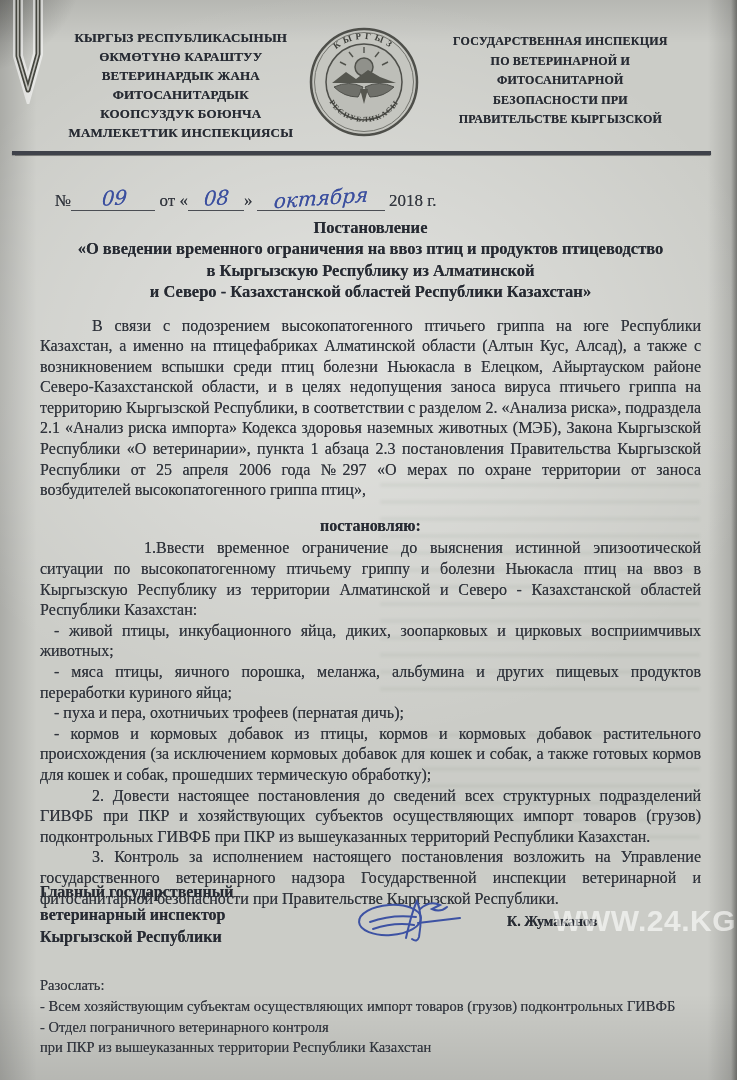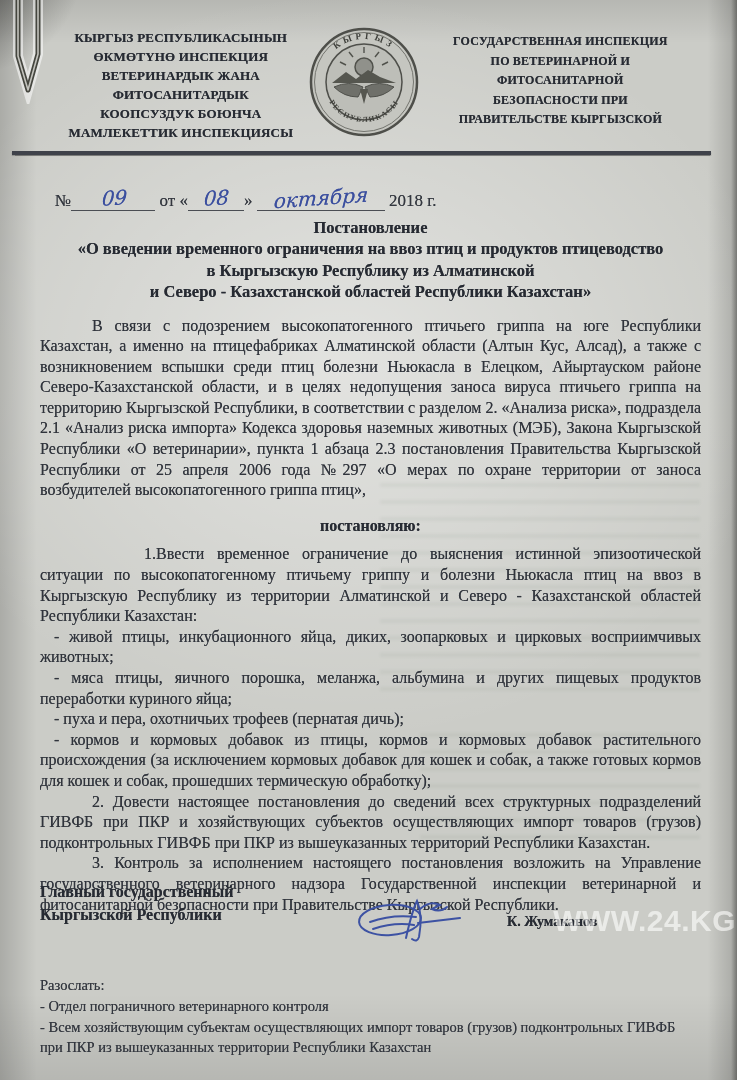--- a/index.html
+++ b/index.html
@@ -42,21 +42,21 @@
     text-shadow:0 0 0.5px rgba(59,79,159,0.8);}
 
   
   .title{margin-top:6px;text-align:center;font-weight:bold;color:#262a32;
     font-size:16.5px;line-height:21.5px;}
 
   
   .body{margin-top:13px;font-size:16px;line-height:20.6px;text-align:justify;color:#30343c;}
   .para{text-indent:52px;margin:0;}
   .bullet{text-indent:14px;margin:0;}
-  .resolve{text-align:center;font-weight:bold;text-indent:0;margin:15px 0 8px 0;color:#272b33;}
+  .resolve{text-align:center;font-weight:bold;text-indent:0;margin:15px 0 2px 0;color:#272b33;}
   .numspan{display:inline-block;min-width:46px;}
 
   
   .sig{position:absolute;left:40px;right:28px;top:881px;}
   .sig-post{font-weight:bold;font-size:16px;line-height:22.5px;color:#272b33;}
   .sig-scribble{position:absolute;left:308px;top:12px;}
   .sig-name{position:absolute;left:467px;top:33px;font-weight:bold;font-size:14px;color:#272b33;}
 
   
   .dist{position:absolute;left:40px;top:975px;font-size:14.5px;line-height:20.8px;color:#33373f;}
@@ -80,21 +80,21 @@
     <path d="M15 0 V58 L25 92 L35 56 V0" fill="none" stroke="rgba(255,255,255,0.55)" stroke-width="10"></path>
     <path d="M15 0 V58 L25 92 L35 56 V0" fill="none" stroke="#45463f" stroke-width="5" stroke-linejoin="round"></path>
     <path d="M15 0 V58 L25 92 L35 56 V0" fill="none" stroke="#c3c3bd" stroke-width="1.6" stroke-linejoin="round"></path>
   </svg>
 
   <div class="doc">
 
     <div class="header">
       <div class="org org-left txt">
         <div>КЫРГЫЗ РЕСПУБЛИКАСЫНЫН</div>
-        <div>ӨКМӨТҮНӨ ИНСПЕКЦИЯ</div>
+        <div>ӨКМӨТҮНӨ КАРАШТУУ</div>
         <div>ВЕТЕРИНАРДЫК  ЖАНА</div>
         <div>ФИТОСАНИТАРДЫК</div>
         <div>КООПСУЗДУК БОЮНЧА</div>
         <div>МАМЛЕКЕТТИК ИНСПЕКЦИЯСЫ</div>
       </div>
 
       <svg class="seal" viewBox="0 0 112 112">
         <circle cx="56" cy="56" r="53" fill="#c5c6c0" stroke="#4e4f4a" stroke-width="2.5"></circle>
         <circle cx="56" cy="56" r="49.5" fill="none" stroke="#74756f" stroke-width="1"></circle>
         <circle cx="56" cy="56" r="38" fill="#bdbeb8" stroke="#4e4f4a" stroke-width="1.5"></circle>
@@ -157,37 +157,38 @@
       <p class="bullet">- пуха и пера, охотничьих трофеев (пернатая дичь);</p>
       <p class="bullet">- кормов и кормовых добавок из птицы, кормов  и кормовых добавок растительного происхождения (за исключением кормовых добавок для кошек и собак, а также готовых кормов для кошек и собак, прошедших термическую обработку);</p>
       <p class="para">2. Довести настоящее постановления до сведений всех структурных подразделений ГИВФБ при ПКР и хозяйствующих субъектов осуществляющих импорт товаров (грузов) подконтрольных ГИВФБ при ПКР из вышеуказанных территорий Республики Казахстан.</p>
       <p class="para">3. Контроль за исполнением настоящего постановления возложить на Управление государственного ветеринарного надзора Государственной инспекции ветеринарной и фитосанитарной безопасности при Правительстве Кыргызской Республики.</p>
     </div>
   </div>
 
   <div class="sig">
     <div class="sig-post txt">
       <div>Главный государственный</div>
+      <div>ветеринарный инспектор</div>
       <div>Кыргызской Республики</div>
     </div>
     <svg class="sig-scribble" width="150" height="52" viewBox="0 0 150 52">
       <g fill="none" stroke="#3d52a3" stroke-width="2" stroke-linecap="round">
         <ellipse cx="42" cy="27" rx="31" ry="15" transform="rotate(-4 42 27)"></ellipse>
         <path d="M22 29 Q44 21 68 24"></path>
         <path d="M25 36 Q46 29 66 32"></path>
         <path d="M58 45 Q64 18 69 8 Q75 22 71 44 Q69 50 64 46"></path>
         <path d="M72 16 Q82 7 92 12 L84 16 Q92 20 99 14"></path>
         <path d="M70 30 L112 25"></path>
       </g>
     </svg>
     <div class="sig-name txt">К. Жумаканов</div>
   </div>
 
   <div class="dist txt">
     <div>Разослать:</div>
+    <div>- Всем хозяйствующим субъектам осуществляющих импорт товаров (грузов) подконтрольных ГИВФБ</div>
     <div>- Отдел пограничного ветеринарного контроля</div>
-    <div>- Всем хозяйствующим субъектам осуществляющих импорт товаров (грузов) подконтрольных ГИВФБ</div>
     <div>при ПКР из вышеуказанных территории Республики Казахстан</div>
   </div>
 
   <div class="watermark">WWW.24.KG</div>
 
 </div>
 
 </body></html>

